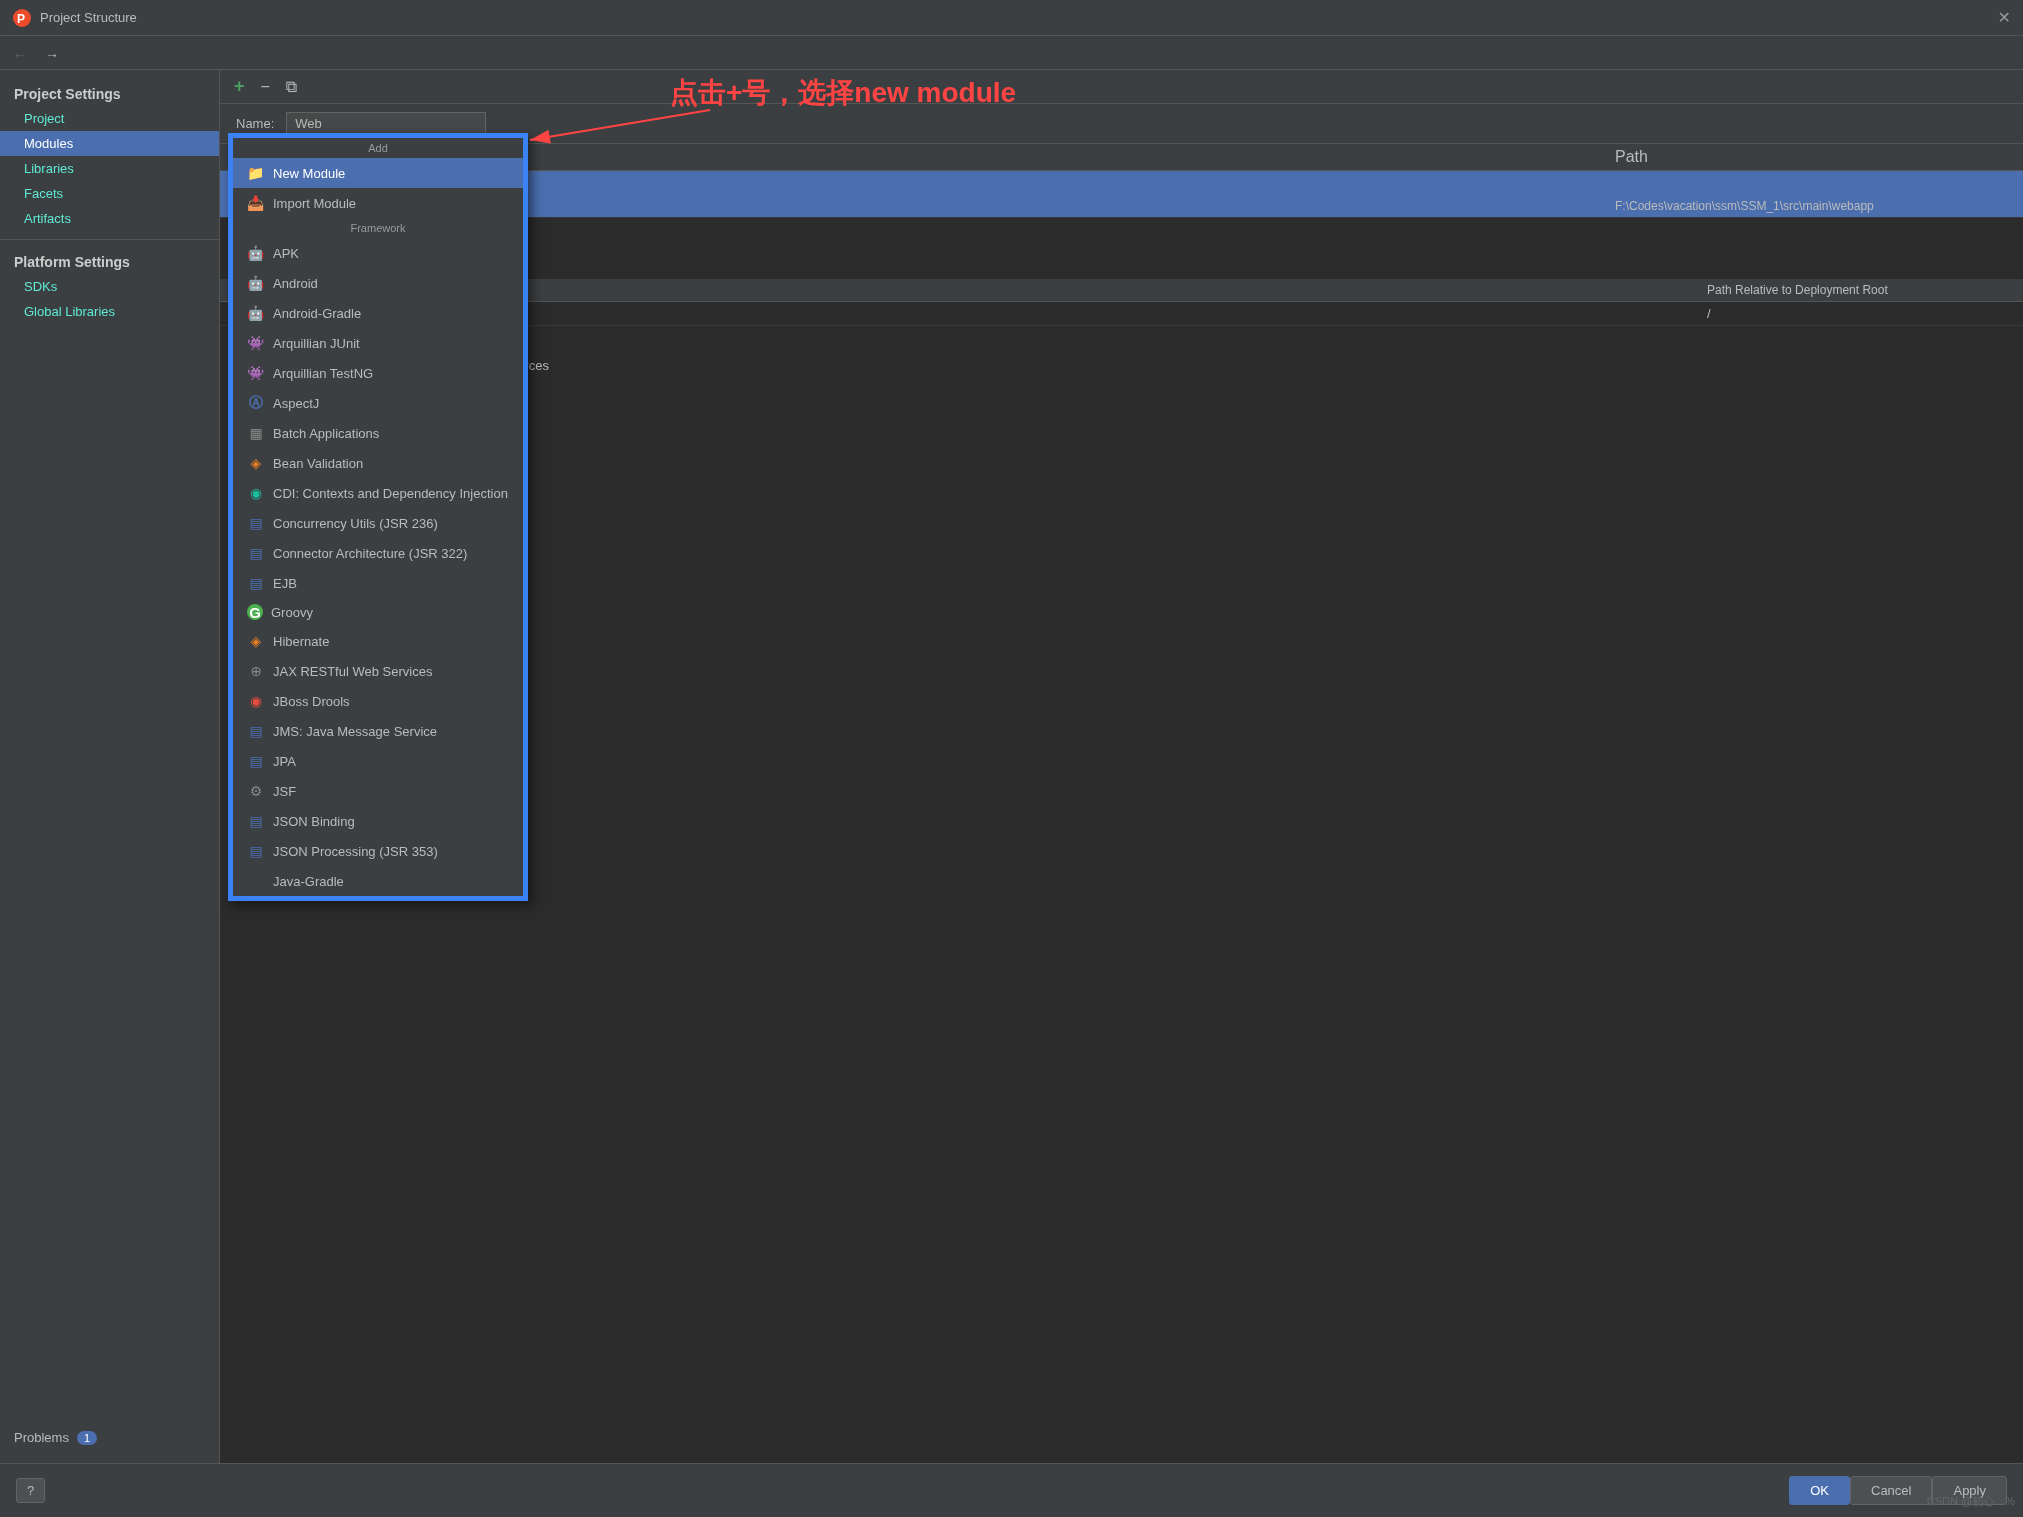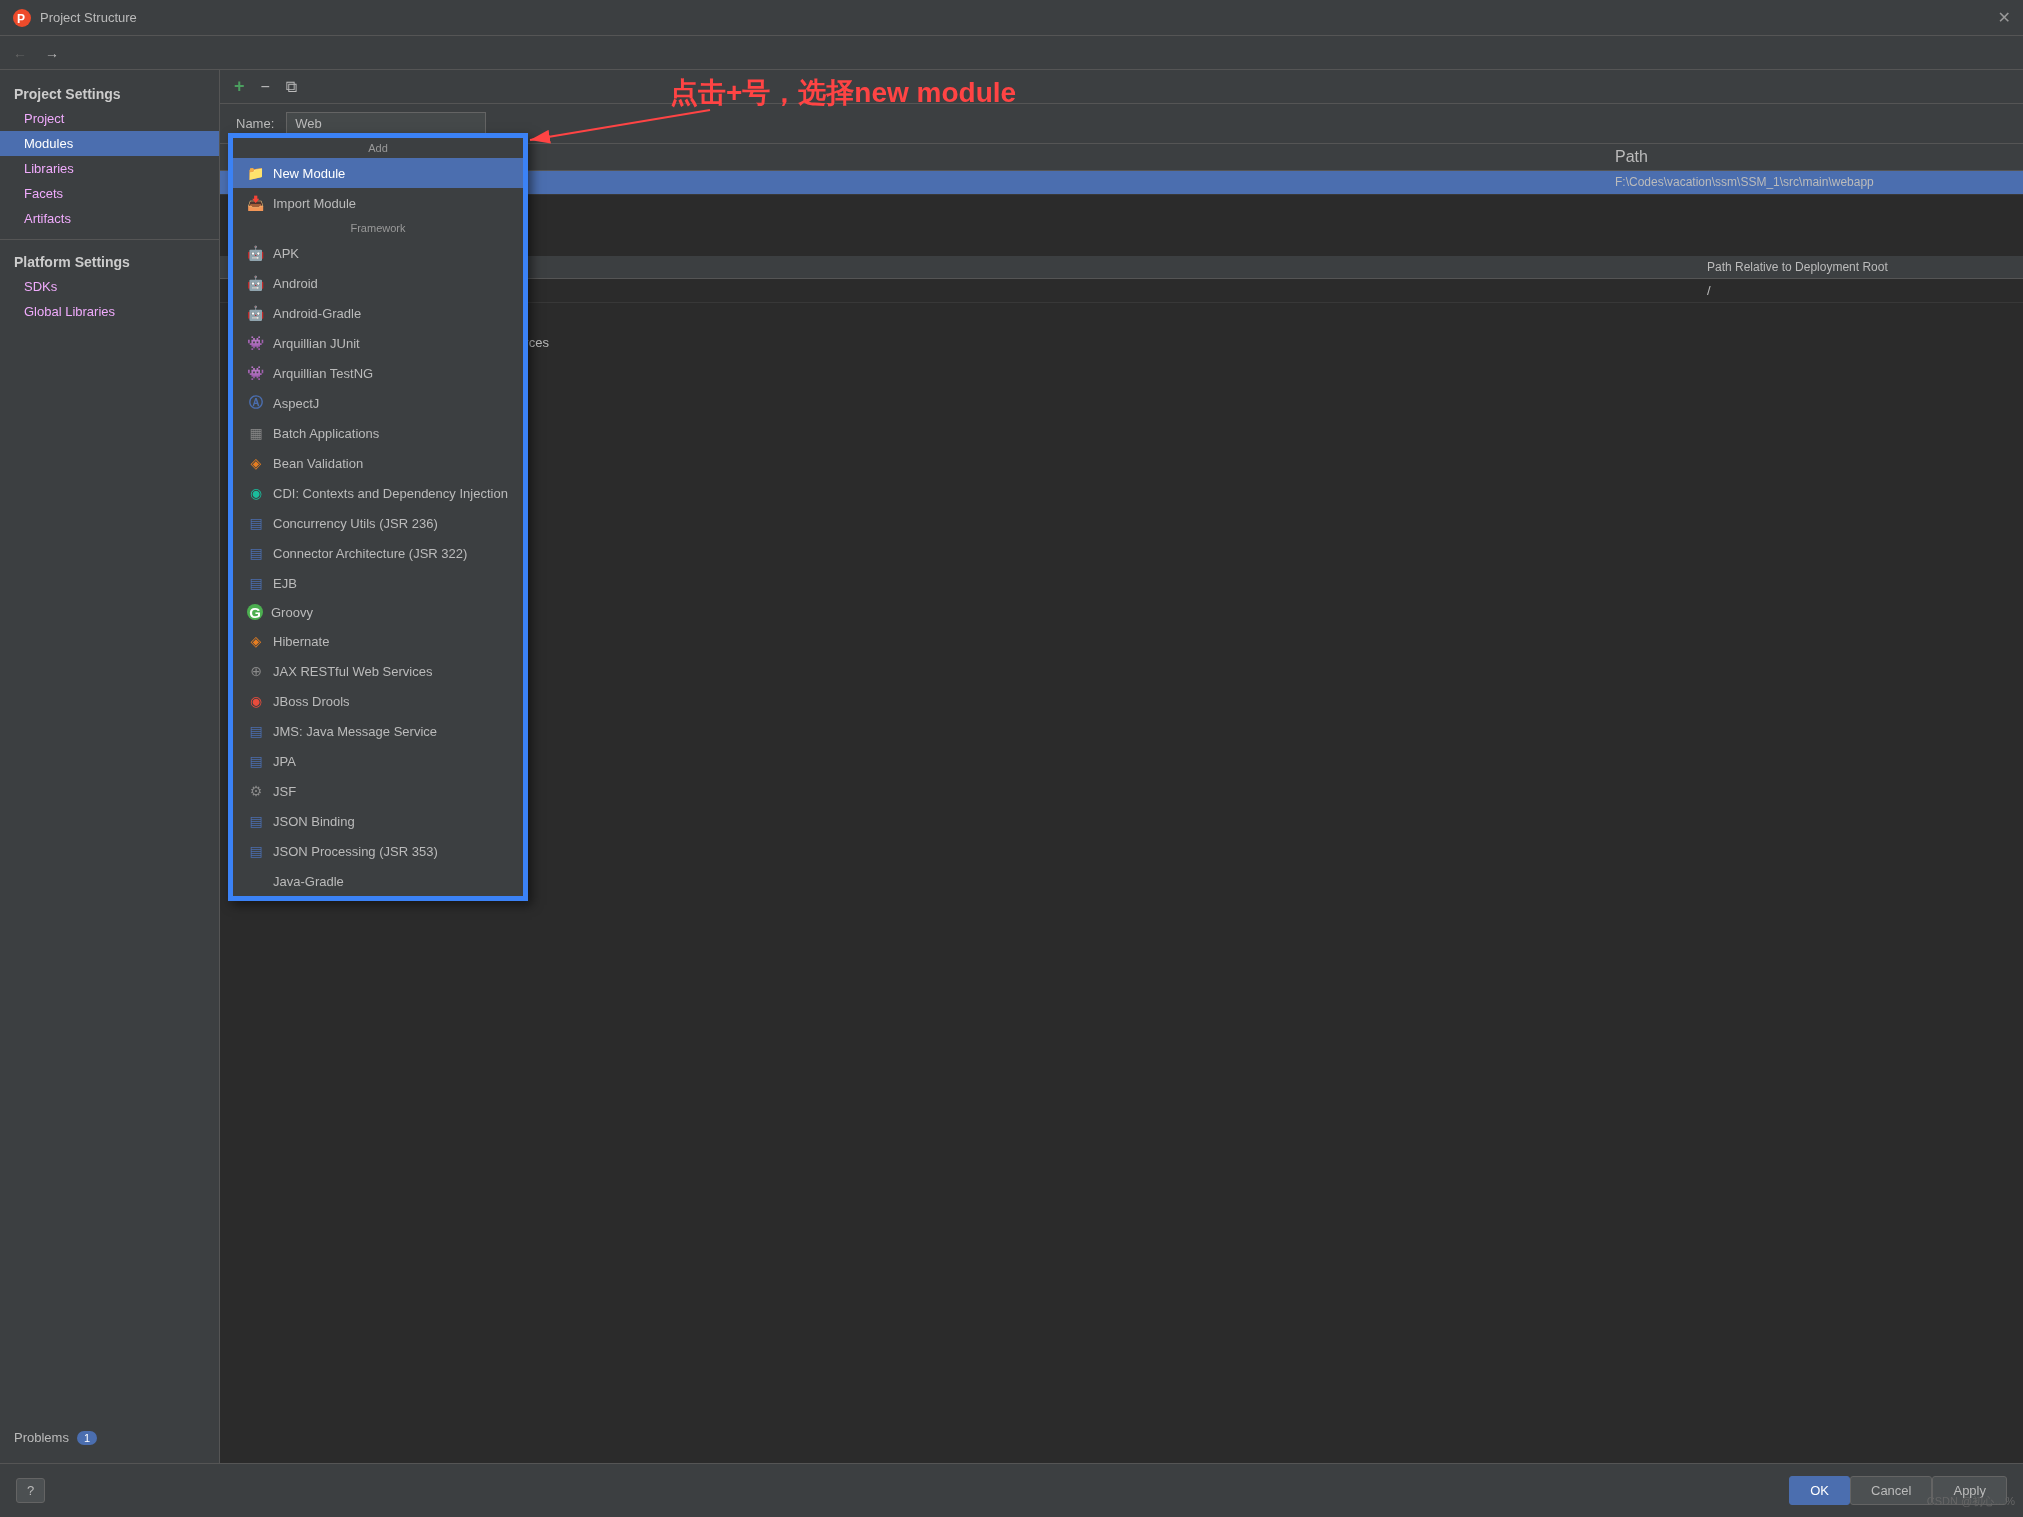--- a/index.html
+++ b/index.html
@@ -84,21 +84,21 @@
     }
     .sidebar-section-title {
       color: #cccccc;
       font-weight: bold;
       font-size: 14px;
       padding: 6px 14px 4px 14px;
     }
     .sidebar-item {
       padding: 5px 14px 5px 24px;
       cursor: pointer;
-      color: #f0abfc;
+      color: #5eead4;
       font-size: 13px;
     }
     .sidebar-item.active {
       background: #4b6eaf;
       color: #ffffff;
     }
     .sidebar-divider {
       height: 1px;
       background: #555;
       margin: 8px 0;
@@ -523,21 +523,21 @@
       <input class="name-input" type="text" value="Web" style="">
     </div>
 
     <div class="table-header">
       <div class="col-descriptor"></div>
       <div class="col-path" style="color:#bbbbbb;font-size:16px;">Path</div>
     </div>
 
     <div class="table-row selected">
       <div class="col-descriptor">riptor</div>
-      <div class="col-path" style="font-size:12px;">F:\Codes\vacation\ssm\SSM_1\src\main\webapp</div>
+      <div class="col-path" style="font-size:12px;margin-top:24px;">F:\Codes\vacation\ssm\SSM_1\src\main\webapp</div>
     </div>
 
     <div style="padding:12px 16px;">
       <button class="btn">specific descriptor...</button>
     </div>
 
     <div style="margin-top: 8px;">
       <div class="deploy-table-header">
         <div class="deploy-col-source"></div>
         <div class="deploy-col-path" style="color:#bbbbbb;font-size:12px;">Path Relative to Deployment Root</div>

